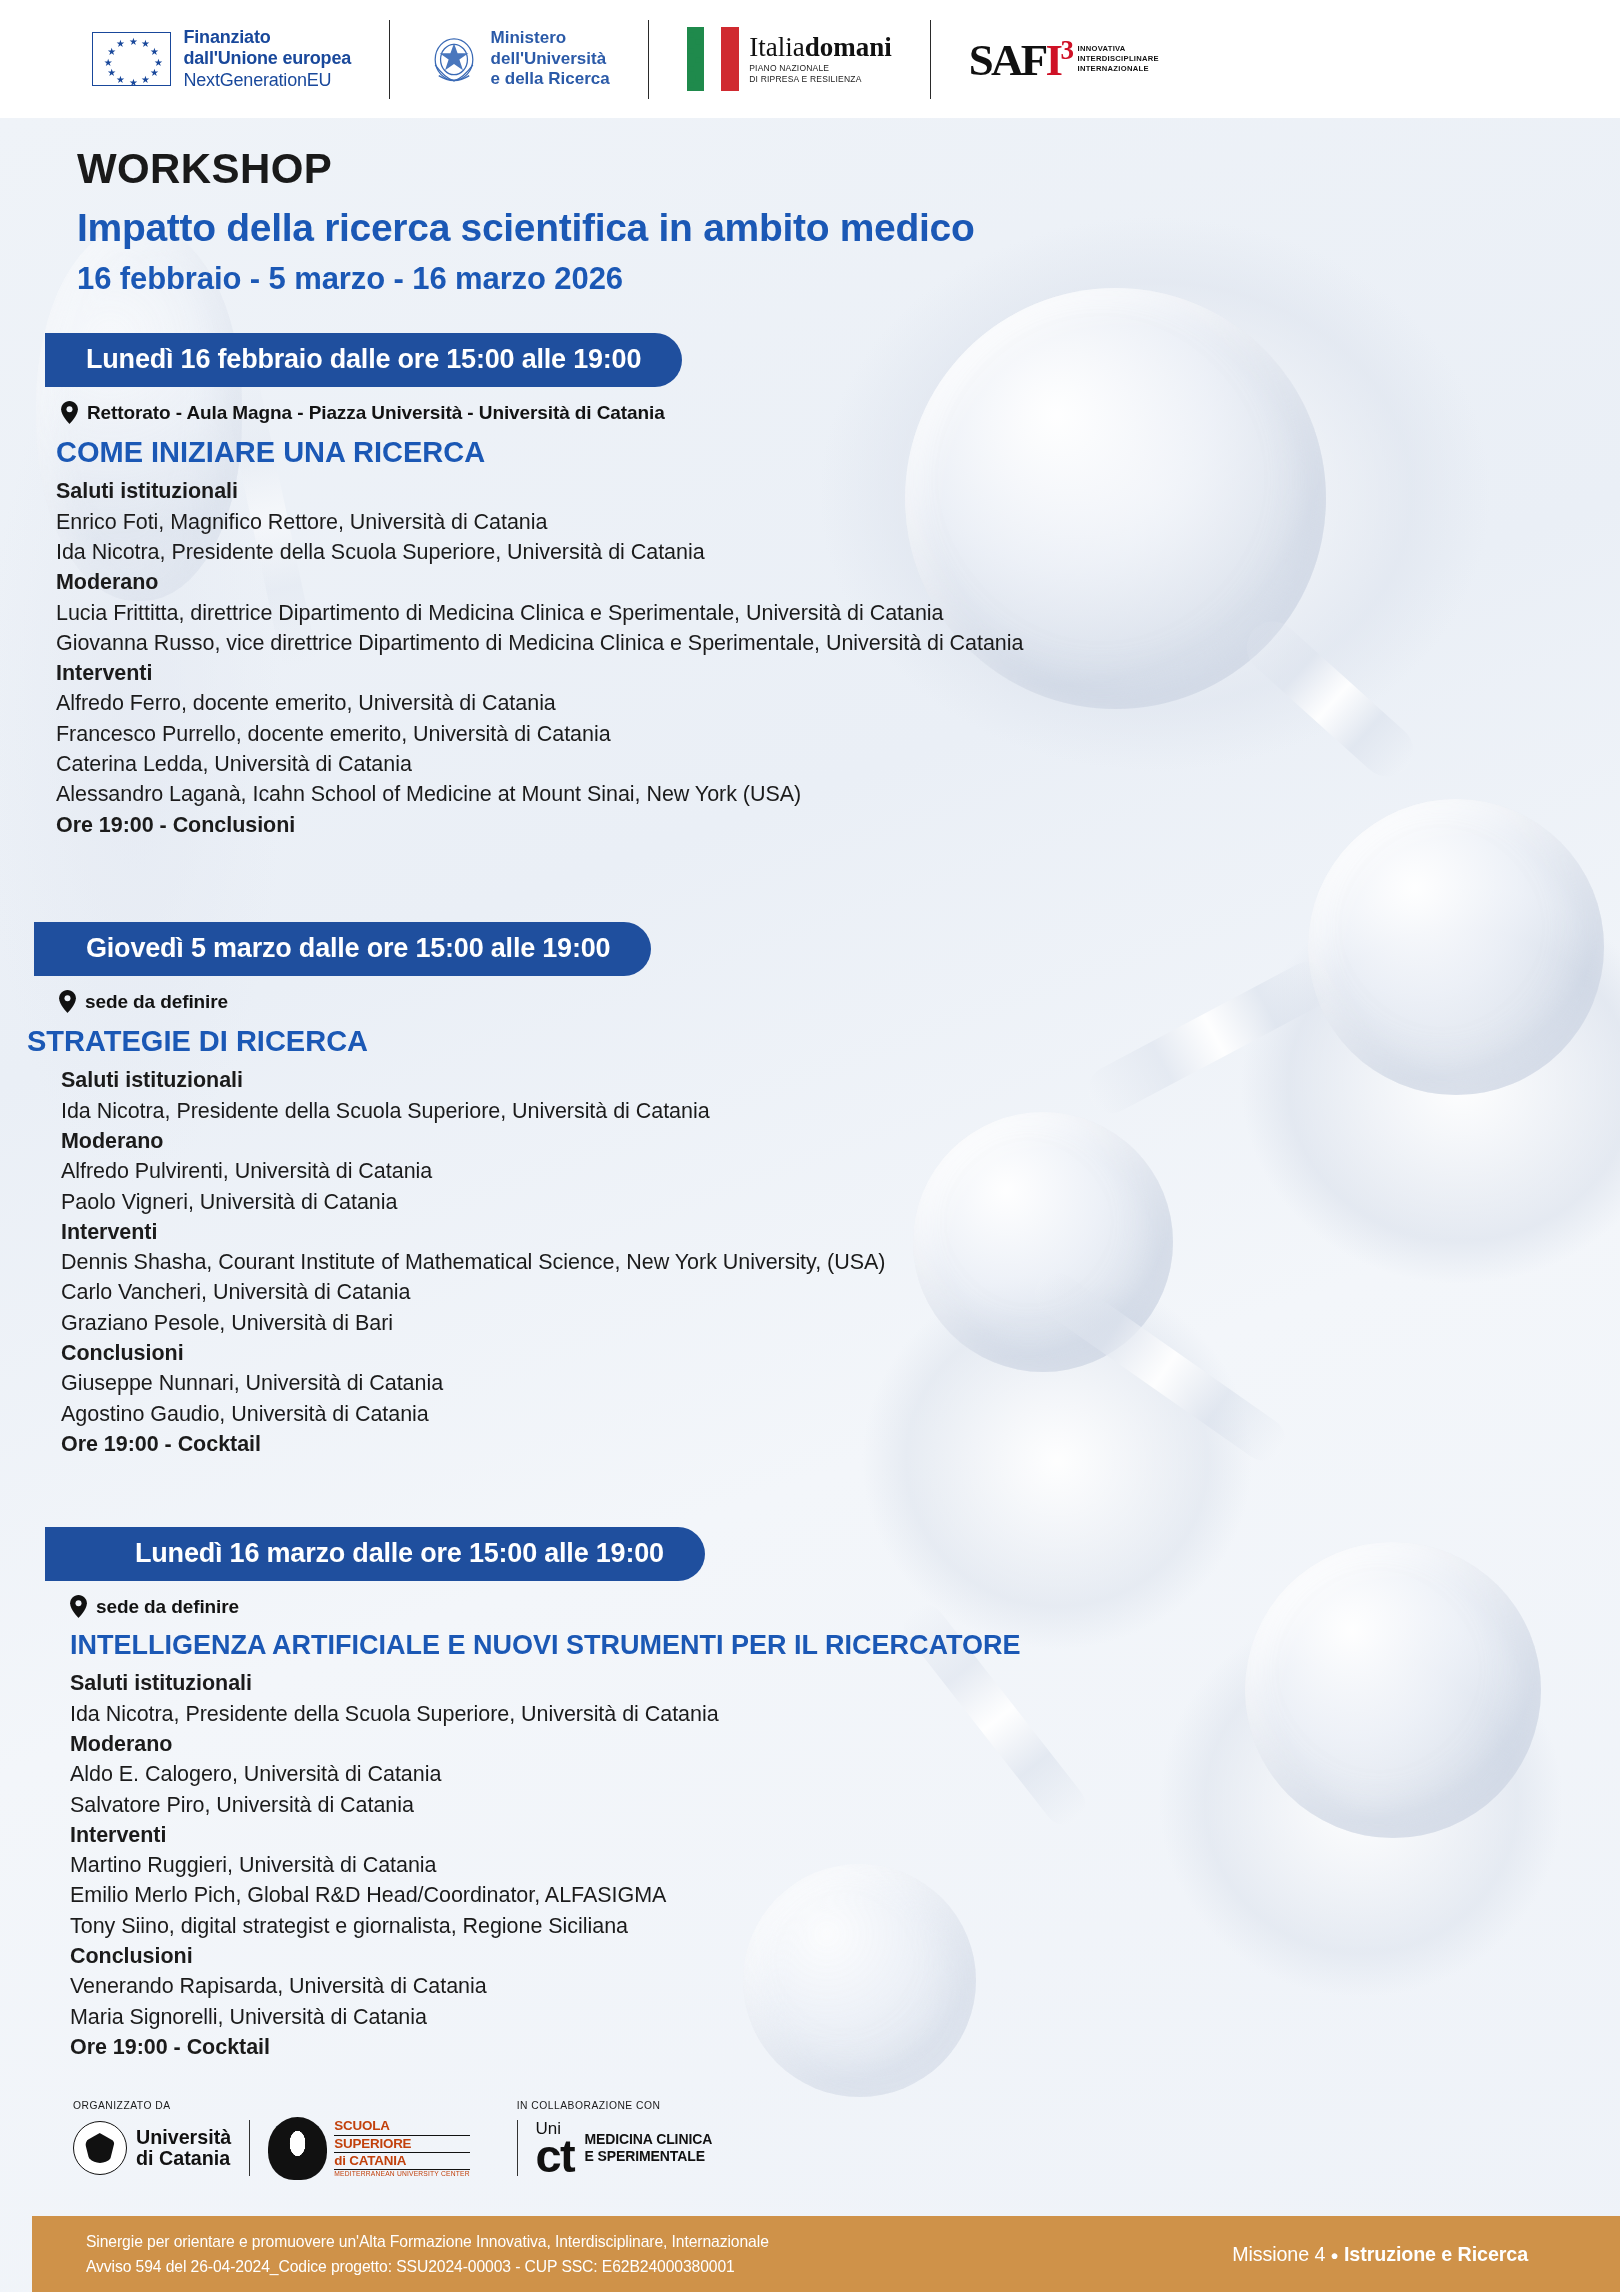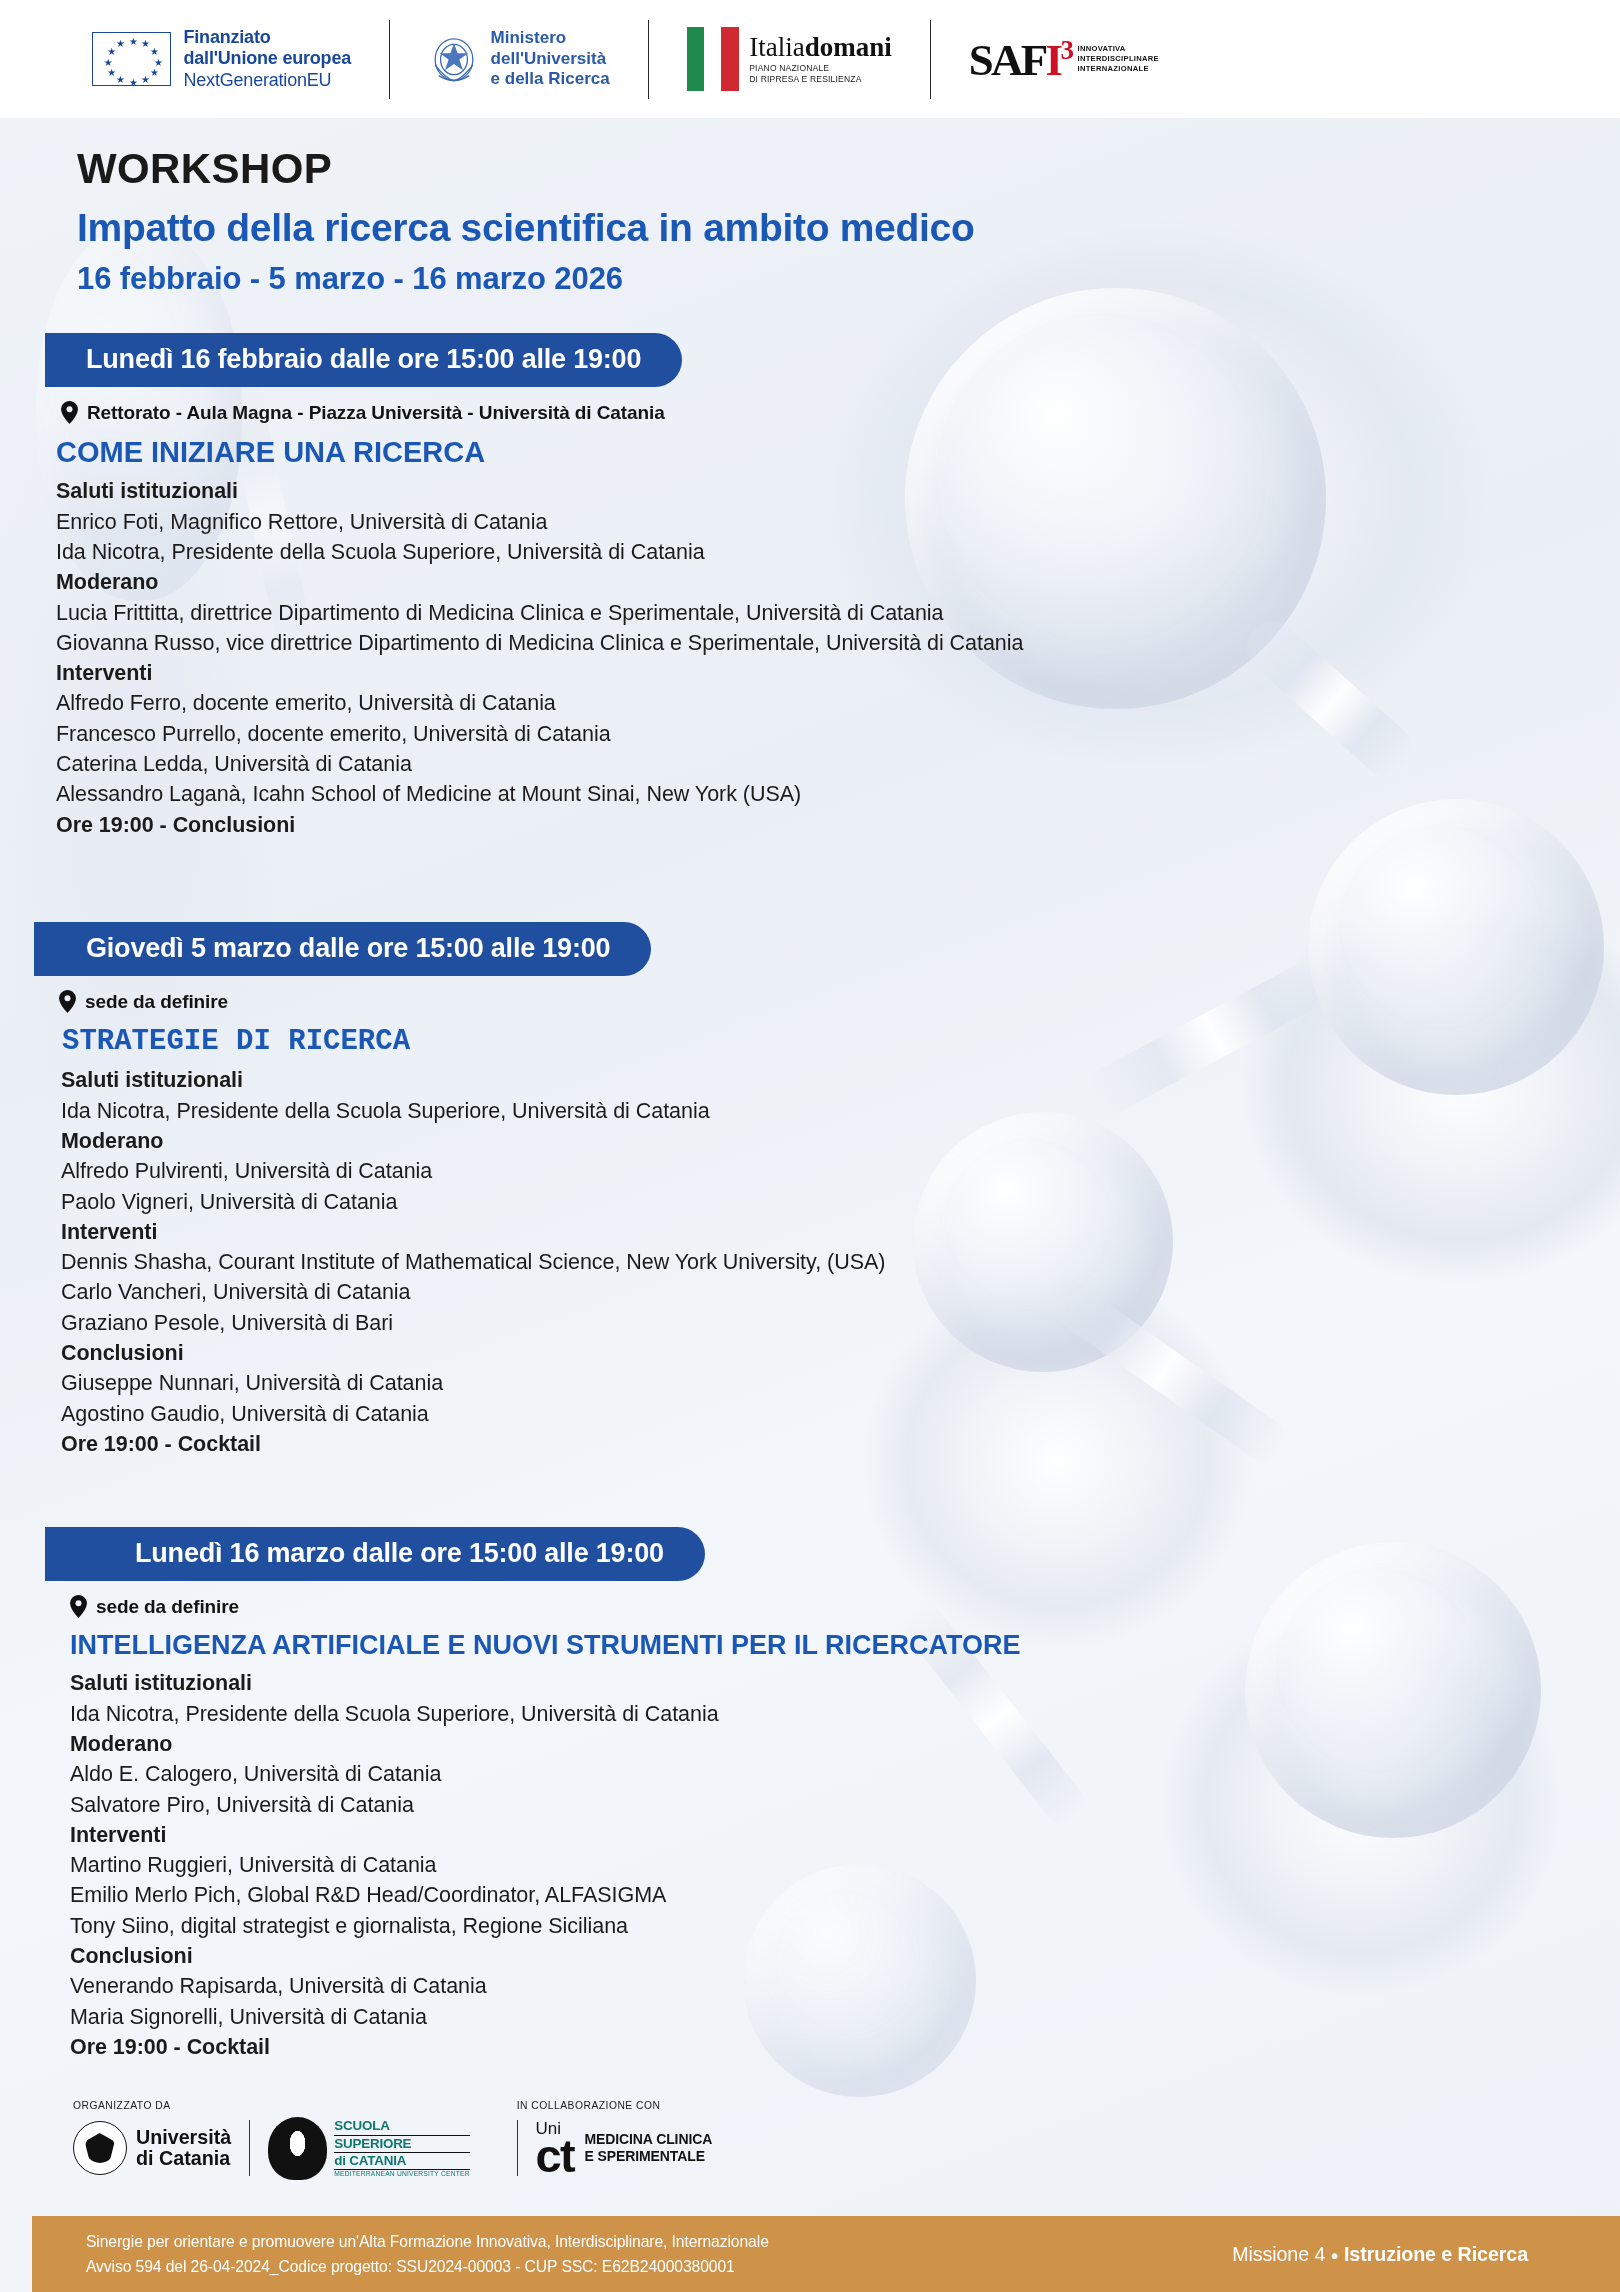--- a/index.html
+++ b/index.html
@@ -222,21 +222,21 @@
   }
 
   .sess-title {
     margin-top: 11.6px;
     font-size: 29px;
     font-weight: bold;
     color: #1b58b5;
     letter-spacing: 0px;
   }
   .sess-title.st1 { margin-left: 56px; }
-  .sess-title.st2 { margin-left: 62px; font-family: Liberation Mono, monospace; }
+  .sess-title.st2 { margin-left: 27px; }
   .sess-title.st3 { margin-left: 70px; font-size: 27px; }
 
   .prog { margin-top: 7.2px; }
   .prog.p1 { margin-left: 56px; }
   .prog.p2 { margin-left: 61px; }
   .prog.p3 { margin-left: 70px; }
 
   .line {
     font-size: 21.5px;
     color: #1b1b1b;
@@ -283,21 +283,21 @@
   }
   .unict-name { font-size: 19.7px; font-weight: bold; color: #111; line-height: 1.1; }
   .ss-crest {
     width: 59px; height: 63px;
     margin-right: 7.2px;
     background:
       radial-gradient(ellipse 14.3px 23px at 50% 42%, #fff 0%, #fff 54%, #111 56%, #111 100%),
       radial-gradient(ellipse 27px 32px at 50% 48%, #111 0%, #111 100%);
     border-radius: 50% 50% 44% 44%;
   }
-  .ss-txt { font-size: 13.4px; font-weight: bold; color: #0f766e; line-height: 1.22; letter-spacing: -0.2px; }
+  .ss-txt { font-size: 13.4px; font-weight: bold; color: #c2410c; line-height: 1.22; letter-spacing: -0.2px; }
   .ss-txt div { border-bottom: 0.9px solid #111; }
   .ss-sub { font-size: 6.7px; font-weight: normal; letter-spacing: 0.2px; border: none !important; }
   .uni-ct { display: flex; align-items: center; }
   .uni-mark { margin-right: 10.7px; }
   .uni-small { font-size: 17px; color: #111; line-height: 0.85; font-weight: 500; }
   .ct-big { font-size: 47px; font-weight: bold; color: #111; line-height: 0.8; letter-spacing: -1.8px; }
   .med-txt { font-size: 14px; font-weight: bold; color: #111; line-height: 1.25; letter-spacing: -0.1px; }
 
   
   .bottombar {

